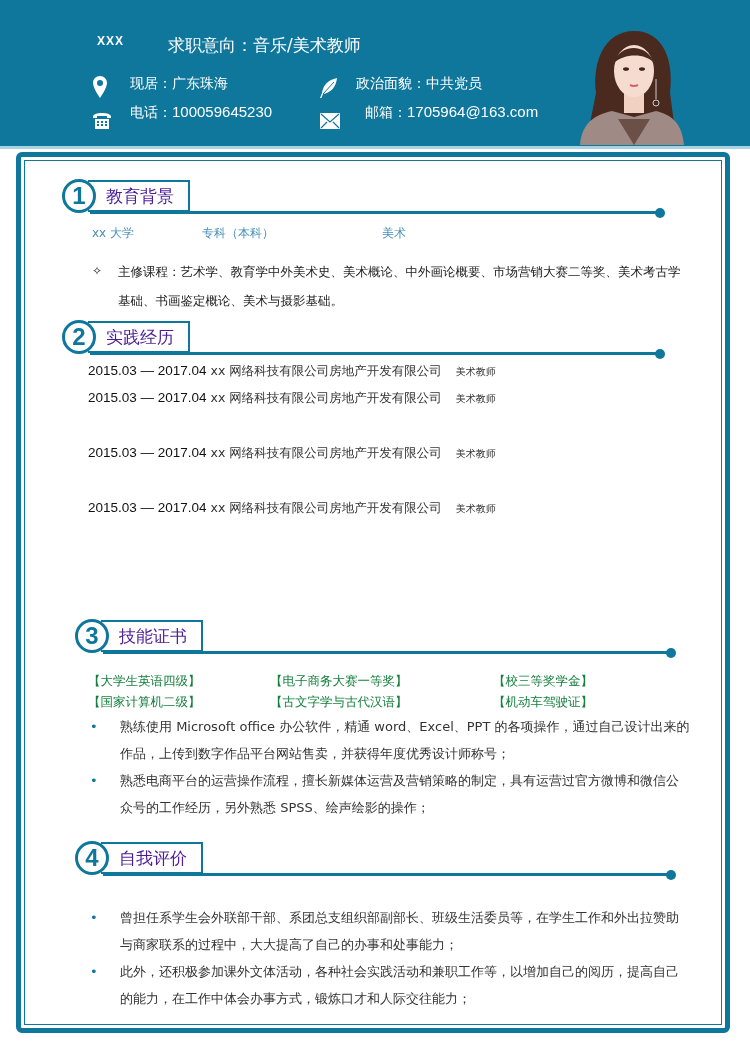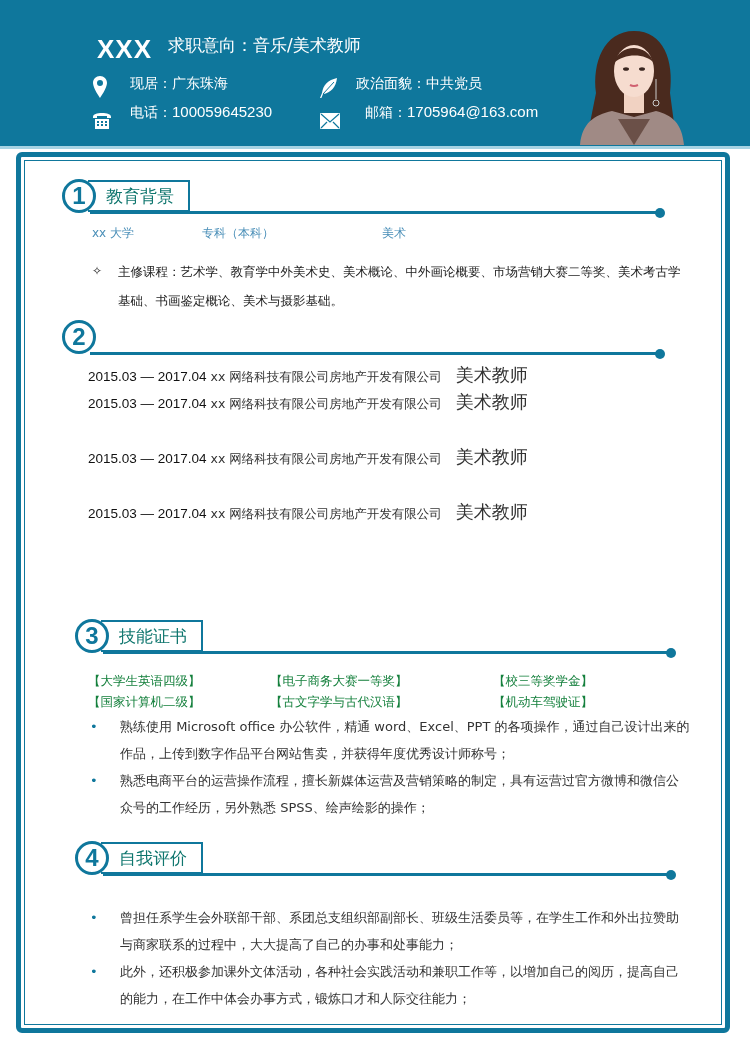--- a/index.html
+++ b/index.html
@@ -2,51 +2,51 @@
 <html><head>
 <meta charset="utf-8">
 <style>
   * { margin: 0; padding: 0; box-sizing: border-box; }
   html, body { width: 750px; height: 1058px; background: #ffffff; overflow: hidden; }
   body { position: relative; font-family: "DejaVu Sans", "Liberation Sans", sans-serif; color: #333; }
 
   
   .header { position: absolute; left: 0; top: 0; width: 750px; height: 146px; background: #0f779c; }
   .header-bottom { position: absolute; left: 0; top: 146px; width: 750px; height: 3px; background: #a7d3e3; }
-  .name { position: absolute; left: 97px; top: 34px; font-family: "Liberation Sans", sans-serif; font-weight: bold; font-size: 26px; color: #fff; letter-spacing: 1px; text-align: center; }
+  .name { position: absolute; left: 97px; top: 34px; font-family: "Liberation Sans", sans-serif; font-weight: bold; font-size: 12px; color: #fff; letter-spacing: 1px; text-align: center; }
   .intent { position: absolute; left: 168px; top: 34px; font-size: 17px; color: #fff; }
   .info { position: absolute; font-size: 14px; color: #fff; white-space: nowrap; }
   .info .num { font-family: "Liberation Sans", sans-serif; font-size: 15px; margin-top: 36px; }
   .hicon { position: absolute; }
 
   .photo { position: absolute; left: 580px; top: 23px; width: 104px; height: 122px; overflow: hidden; background: #0f779c; }
 
   
   .frame-outer { position: absolute; left: 16px; top: 152px; width: 714px; height: 881px; border: 5px solid #0f779c; border-radius: 6px; }
   .frame-inner { position: absolute; left: 24px; top: 160px; width: 698px; height: 865px; border: 1px solid #0f779c; }
 
   
   .sec { position: absolute; left: 62px; height: 36px; }
   .sec-circle { position: absolute; left: 0; top: 0; width: 34px; height: 34px; border: 3px solid #0f779c; border-radius: 50%; background: #fff; color: #0f779c; font-family: "Liberation Sans", sans-serif; font-weight: bold; font-size: 24px; line-height: 28px; text-align: center; z-index: 2; }
-  .sec-box { position: absolute; left: 26px; top: 1px; height: 32px; border: 2px solid #0f779c; border-left: none; background: #fff; padding: 0 14px 0 18px; font-size: 17px; color: #0f766e; line-height: 28px; white-space: nowrap; z-index: 1; }
+  .sec-box { position: absolute; left: 26px; top: 1px; height: 32px; border: 2px solid #0f779c; border-left: none; background: #fff; padding: 0 14px 0 18px; font-size: 17px; color: #4c1d95; line-height: 28px; white-space: nowrap; z-index: 1; }
   .sec-line { position: absolute; height: 3px; background: #0f779c; }
   .sec-dot { position: absolute; width: 10px; height: 10px; border-radius: 50%; background: #0f779c; }
 
   
   .edu-row { position: absolute; top: 225px; font-size: 12px; color: #4a8fb8; white-space: nowrap; }
   .edu-row span { position: absolute; white-space: nowrap; }
   .course { position: absolute; left: 92px; top: 257px; width: 590px; font-size: 12.5px; color: #222; line-height: 29px; font-family: "DejaVu Serif", "Liberation Serif", serif; }
   .course .bullet { position: absolute; left: 0; top: 0; font-size: 12px; color: #333; }
   .course .text { margin-left: 26px; }
 
   
   .exp { position: absolute; left: 88px; font-size: 13px; color: #111; white-space: nowrap; }
   .exp .date { font-family: "Liberation Sans", sans-serif; font-size: 13.5px; }
   .exp .comp { font-size: 12.5px; color: #333; }
-  .exp .role { margin-left: 14px; font-size: 18px; color: #333; margin-top: 32px; }
+  .exp .role { margin-left: 14px; font-size: 10px; color: #333; margin-top: 32px; }
 
   
   .cert { position: absolute; font-size: 12.5px; color: #15803d; white-space: nowrap; font-family: "DejaVu Serif", "Liberation Serif", serif; }
 
   
   .plist { position: absolute; left: 90px; width: 600px; }
   .pitem { position: relative; padding-left: 30px; font-size: 13px; color: #333; line-height: 27px; }
   .pitem .dot { position: absolute; left: 0; top: 0; color: #0f779c; font-size: 13px; }
 </style>
 </head>
@@ -128,20 +128,21 @@
   <span style="left:202px">专科（本科）</span>
   <span style="left:382px">美术</span>
 </div>
 <div class="course">
   <span class="bullet">✧</span>
   <div class="text">主修课程：艺术学、教育学中外美术史、美术概论、中外画论概要、市场营销大赛二等奖、美术考古学基础、书画鉴定概论、美术与摄影基础。</div>
 </div>
 
 <div class="sec" style="top:320px;width:610px">
   <div class="sec-circle">2</div>
+  <div class="sec-box">实践经历</div>
 </div>
 <div class="sec-line" style="left:90px;top:352px;width:570px"></div>
 <div class="sec-dot" style="left:655px;top:349px"></div>
 
 <div class="exp" style="top:363px">
   <span class="date">2015.03 — 2017.04</span><span class="comp"> xx 网络科技有限公司房地产开发有限公司</span><span class="role">美术教师</span>
 </div>
 <div class="exp" style="top:390px">
   <span class="date">2015.03 — 2017.04</span><span class="comp"> xx 网络科技有限公司房地产开发有限公司</span><span class="role">美术教师</span>
 </div>

